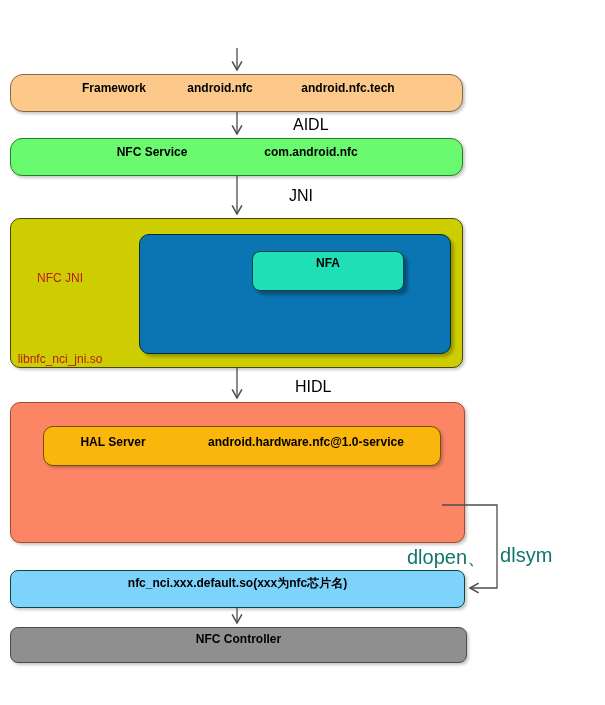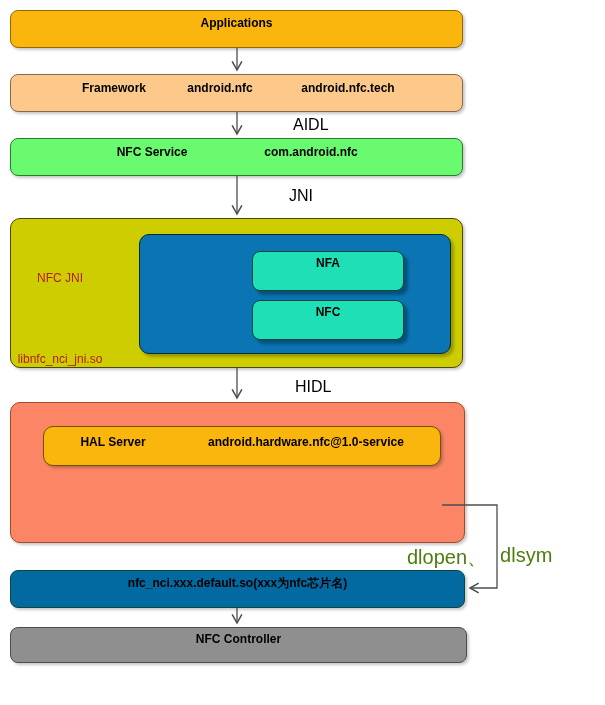--- a/index.html
+++ b/index.html
@@ -33,65 +33,59 @@
   .abspan{position:absolute;top:6px;transform:translateX(-50%);white-space:nowrap;font-weight:bold;font-size:12px;}
   
   .plain{position:absolute;font-weight:normal;font-size:12px;color:#b91c1c;white-space:nowrap;}
   #jni-title{left:49px;top:52px;transform:translateX(-50%);}
   #jni-sub{left:49px;top:85px;transform:translateX(-50%);margin-top:48px;}
   #stack-text{left:11px;top:53px;line-height:16px;color:#16394F;font-weight:normal;font-size:12px;position:absolute;}
   .arrow-label{position:absolute;font-size:16px;color:#000000;white-space:nowrap;margin-left:46px;}
   #aidl-label{left:247px;top:116px;}
   #jni-label{left:243px;top:187px;}
   #hidl-label{left:249px;top:378px;}
-  #dlopen-label{position:absolute;left:407px;top:544px;font-size:20px;color:#4d7c0f;display:flex;gap:13px;white-space:nowrap;}
+  #dlopen-label{position:absolute;left:407px;top:544px;font-size:20px;color:#0f766e;display:flex;gap:13px;white-space:nowrap;}
   #arrow-layer{position:absolute;left:0;top:0;pointer-events:none;}
 </style>
 </head>
 <body>
 
 <div id="canvas">
 
-  <div class="box padlift" id="applications" style="background-color: rgb(251, 182, 13);">
-    <span>Applications</span>
-  </div>
 
-  <div class="box" id="framework" style="background-color: rgb(252, 201, 139);">
+  <div class="box" id="framework" style="background-color: rgb(252, 201, 139); border-radius: 13px;">
     <span class="abspan" style="left:103px">Framework</span>
     <span class="abspan" style="left:209px">android.nfc</span>
     <span class="abspan" style="left:337px">android.nfc.tech</span>
   </div>
 
-  <div class="box" id="nfc-service" style="background-color: rgb(105, 250, 112);">
+  <div class="box" id="nfc-service" style="background-color: rgb(105, 250, 112); border-radius: 12px;">
     <span class="abspan" style="left:141px">NFC Service</span>
     <span class="abspan" style="left:300px">com.android.nfc</span>
   </div>
 
   <div class="box" id="nfc-jni" style="background-color: rgb(205, 205, 1);">
     <span class="plain" id="jni-title">NFC JNI</span>
     <span class="plain" id="jni-sub">libnfc_nci_jni.so</span>
 
     <div class="box" id="nfc-stack" style="background-color: rgb(10, 117, 178);">
       <div class="box inner-teal" id="nfa-box" style="background-color: rgb(31, 223, 183); text-align: right;">
         <span>NFA</span>
       </div>
-      <div class="box inner-teal" id="nfc-box" style="background-color: rgb(31, 223, 183);">
-        <span>NFC</span>
-      </div>
     </div>
   </div>
 
   <div class="box" id="hal" style="background-color: rgb(251, 133, 101);">
     <div class="box" id="hal-server" style="background-color: rgb(251, 182, 13);">
       <span class="abspan" style="left:69px;top:8px">HAL Server</span>
       <span class="abspan" style="left:262px;top:8px">android.hardware.nfc@1.0-service</span>
     </div>
   </div>
 
-  <div class="box padlift" id="nci-lib" style="background-color: #0369a1;">
+  <div class="box padlift" id="nci-lib" style="background-color: #7dd3fc;">
     <span>nfc_nci.xxx.default.so(xxx为nfc芯片名)</span>
   </div>
 
   <div class="box padlift" id="controller" style="background-color: rgb(143, 143, 143);">
     <span>NFC Controller</span>
   </div>
 
   <span class="arrow-label" id="aidl-label">AIDL</span>
   <span class="arrow-label" id="jni-label">JNI</span>
   <span class="arrow-label" id="hidl-label">HIDL</span>

